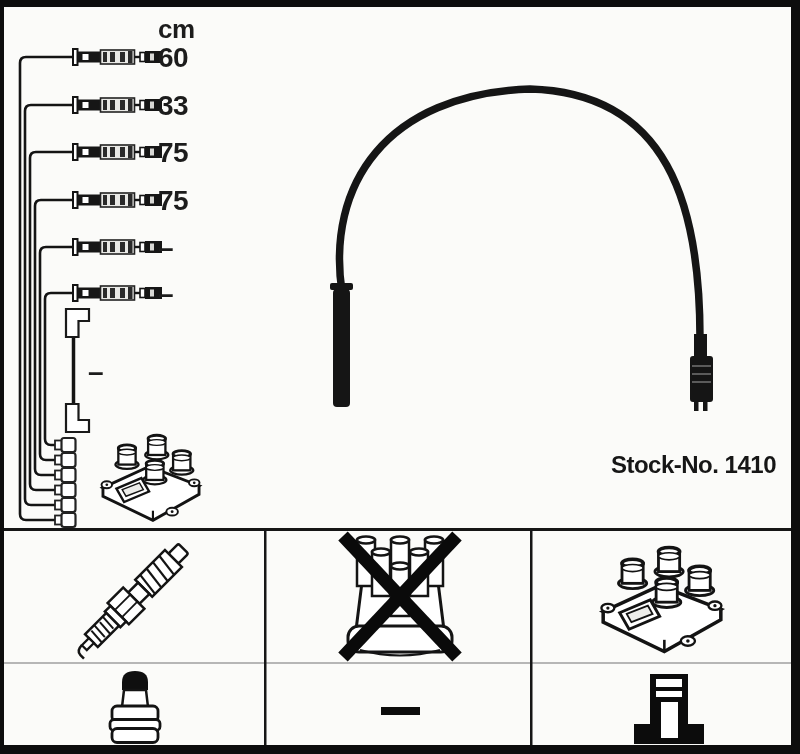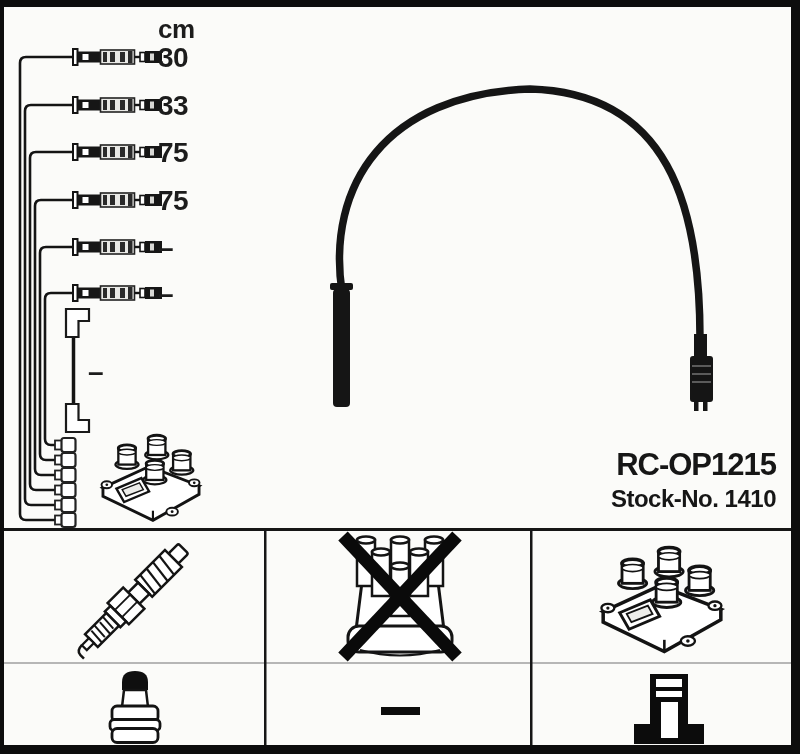--- a/index.html
+++ b/index.html
@@ -238,26 +238,25 @@
 
     <g fill="#0d0d0d">
       <rect x="0" y="0" width="800" height="7"></rect>
       <rect x="0" y="0" width="4" height="754"></rect>
       <rect x="791" y="0" width="9" height="754"></rect>
       <rect x="0" y="745" width="800" height="9"></rect>
     </g>
   </svg>
 
   <div class="len unit-header">cm</div>
-  <div class="len len-0">30</div>
+  <div class="len len-0">60</div>
   <div class="len len-1">33</div>
   <div class="len len-2">75</div>
   <div class="len len-3">75</div>
   <div class="len len-4">–</div>
   <div class="len len-5">–</div>
   <div class="len coil-len">–</div>
 
   <div class="part-block">
-    <div class="part-code">RC-OP1215</div>
     <div class="stock-no">Stock-No. 1410</div>
   </div>
 
 </div>
 
 </body></html>

